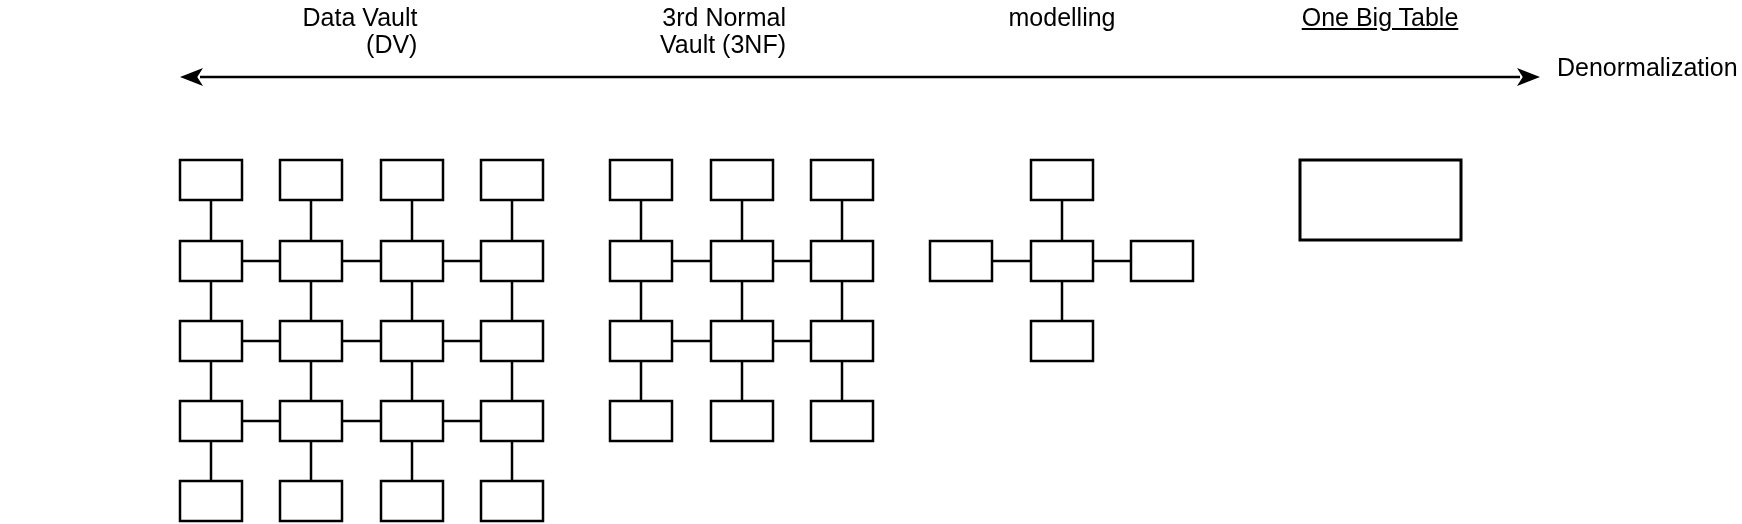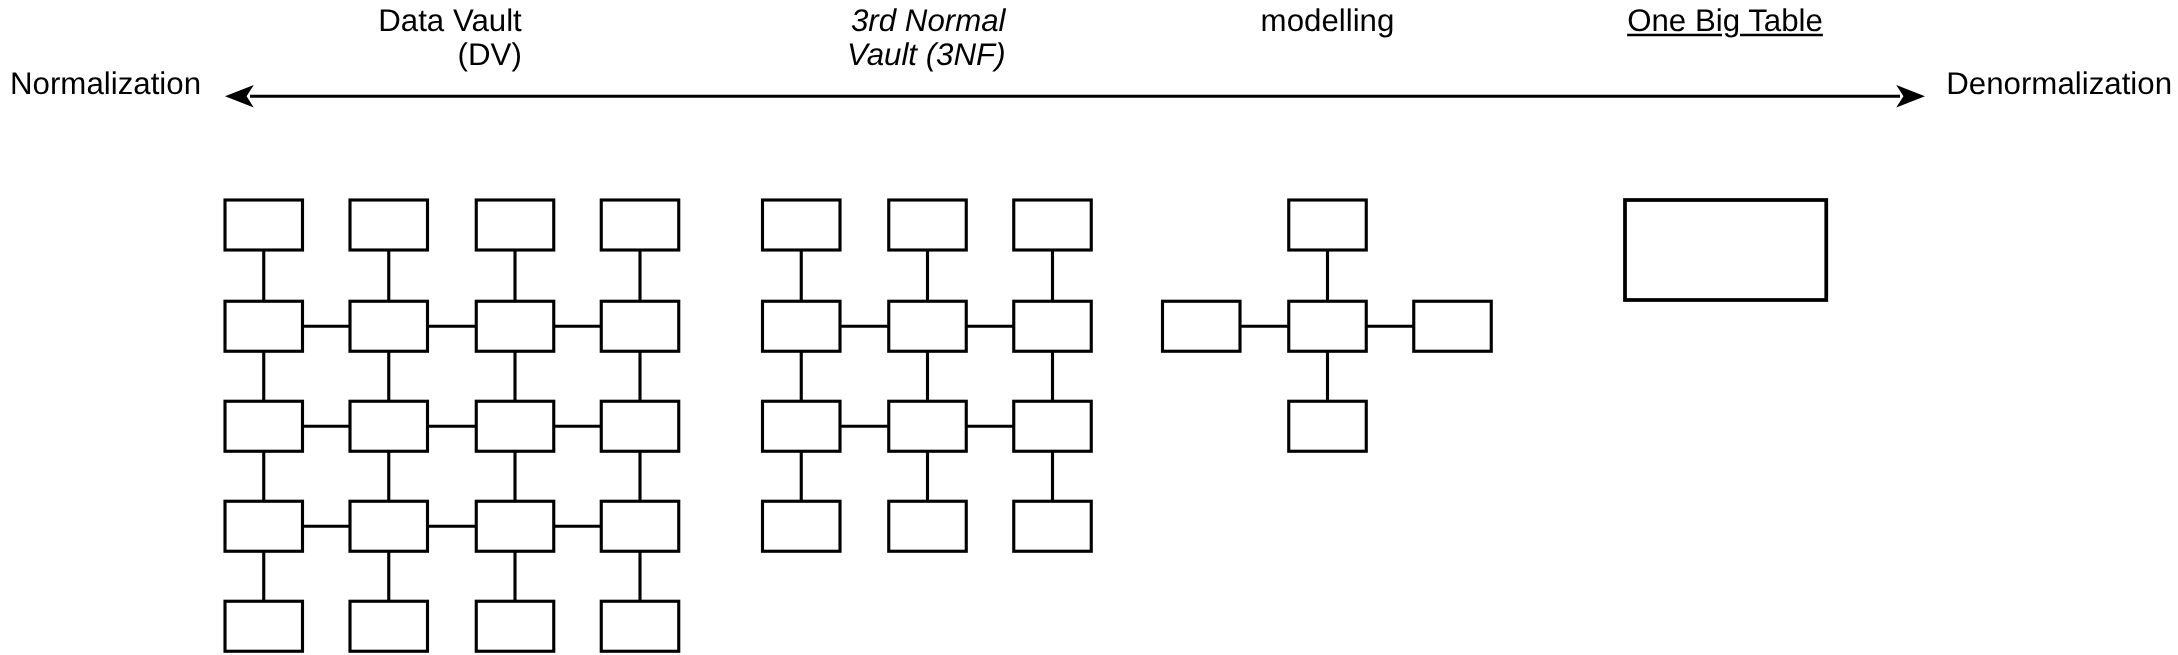--- a/index.html
+++ b/index.html
@@ -34,30 +34,29 @@
     left:0;top:0;
     width:1742px;height:524px;
     display:block;
   }
 </style>
 </head>
 <body>
 
 <div class="canvas">
 
-  <div class="axis-label left">Normalization</div>
 
   <div class="axis-label right">Denormalization</div>
 
   <div class="section-title" style="left: 360px;">
     <span class="tl">Data Vault</span>
     <span class="tl">(DV)</span>
   </div>
 
-  <div class="section-title" style="left: 741px; font-style: italic;">
+  <div class="section-title" style="left: 723px;">
     <span class="tl">3rd Normal</span>
     <span class="tl">Vault (3NF)</span>
   </div>
 
   <div class="section-title" style="left: 1062px;">
     <span class="tl">modelling</span>
   </div>
 
   <div class="section-title" style="left: 1380px; text-decoration: underline;">
     <span class="tl">One Big Table</span>

